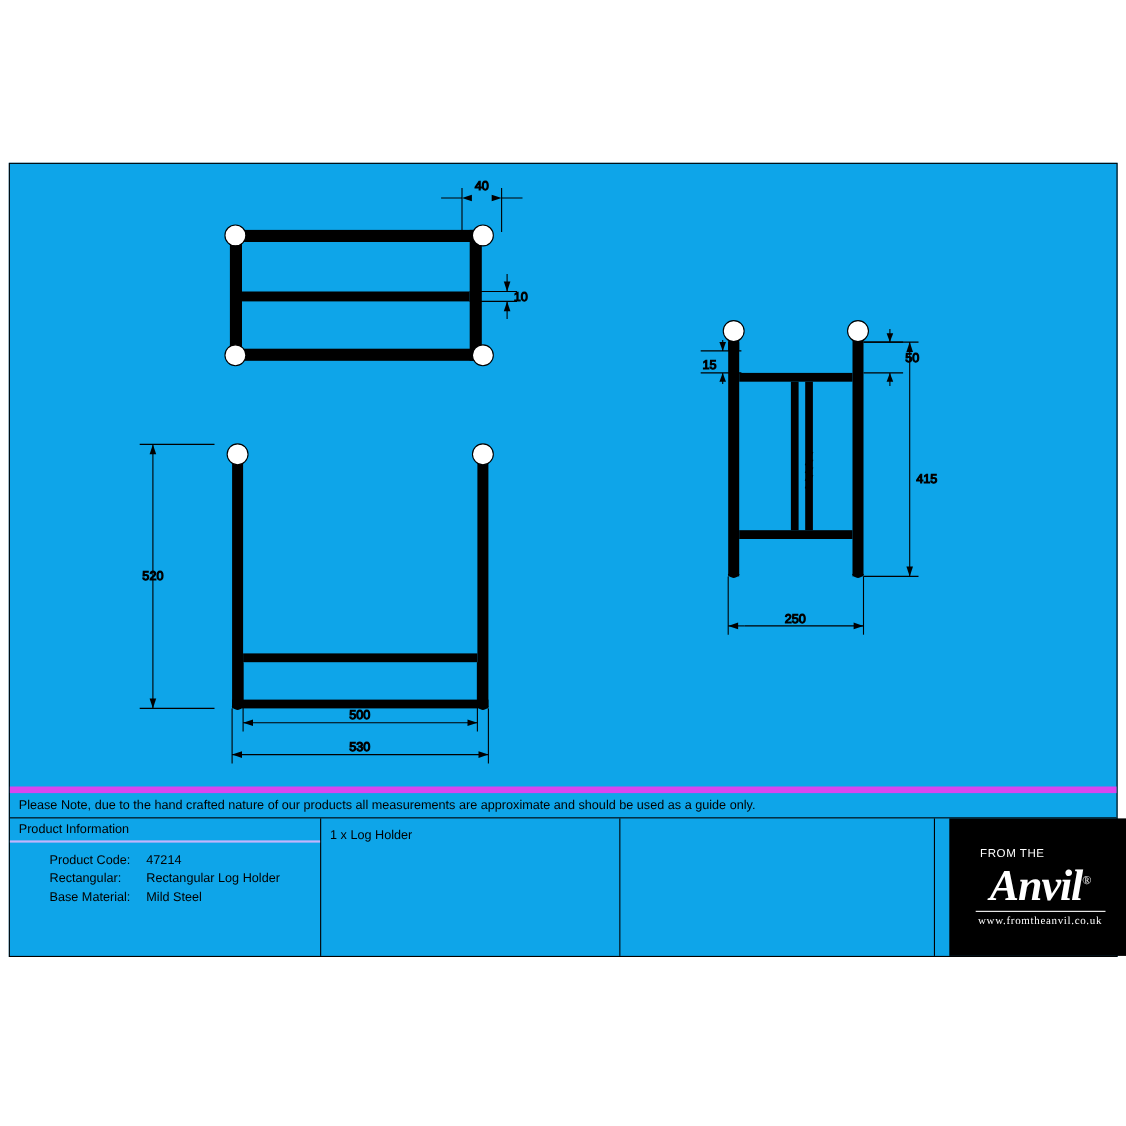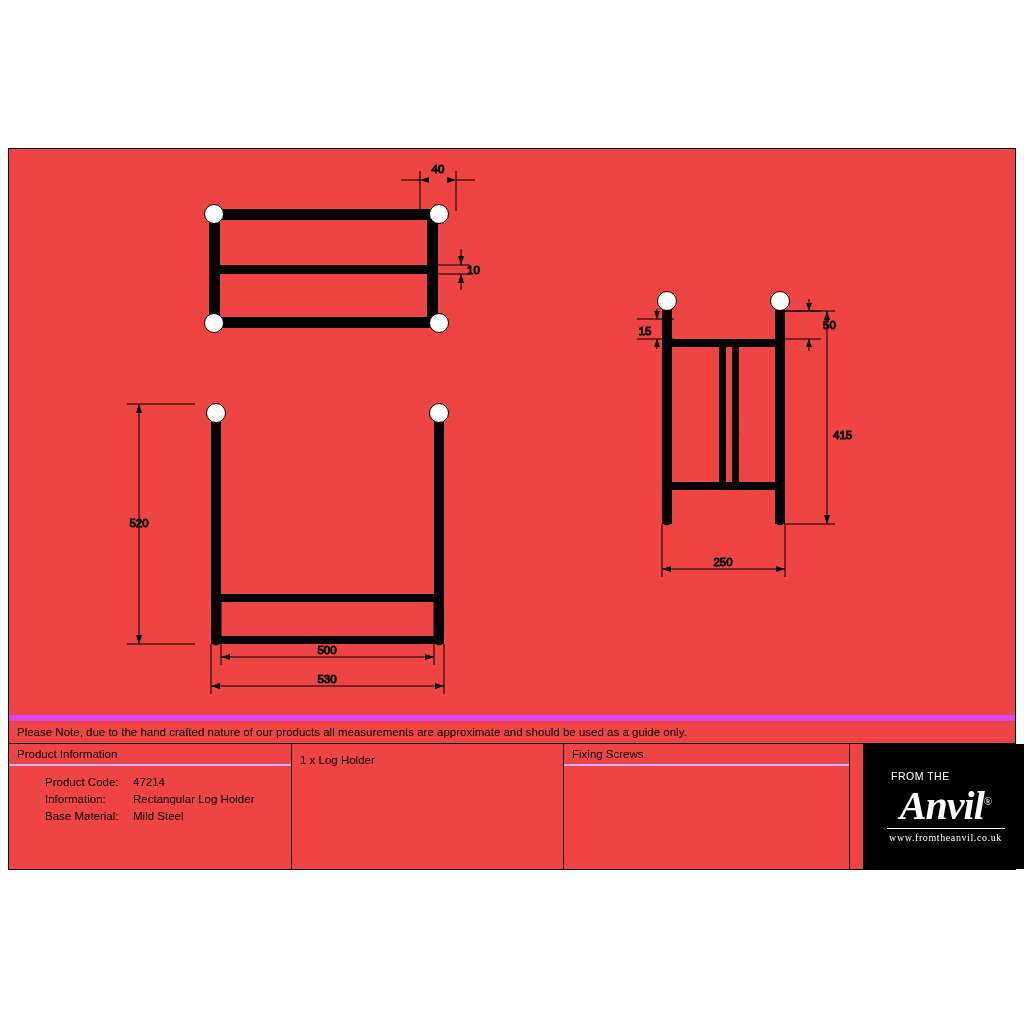--- a/index.html
+++ b/index.html
@@ -16,21 +16,21 @@
     overflow: hidden;
   }
   #sheet {
     position: absolute;
     left: 8px;
     top: 148px;
     width: 1008px;
     height: 722px;
     border: 1px solid #000;
     box-sizing: border-box;
-    background: #ef4444;
+    background: #0ea5e9;
   }
   #drawing-area {
     position: absolute;
     left: 0;
     top: 0;
     width: 1006px;
     height: 566px;
   }
   svg.dwg { display: block; }
 
@@ -282,38 +282,37 @@
   <div class="table">
 
     <div class="col col-info">
       <div class="col-head">Product Information</div>
       <div class="col-body">
         <div class="info-row">
           <span class="info-label">Product Code:</span>
           <span class="info-value">47214</span>
         </div>
         <div class="info-row">
-          <span class="info-label">Information:</span>
+          <span class="info-label">Rectangular:</span>
           <span class="info-value">Rectangular Log Holder</span>
         </div>
         <div class="info-row">
           <span class="info-label">Base Material:</span>
           <span class="info-value">Mild Steel</span>
         </div>
       </div>
     </div>
 
     <div class="col col-pack">
       <div class="col-body">
         <div class="pack-line">1 x Log Holder</div>
       </div>
     </div>
 
     <div class="col col-fix">
-      <div class="col-head">Fixing Screws</div>
       <div class="col-body"></div>
     </div>
 
     <div class="col col-logo">
       <div class="logo-wrap">
         <div class="logo-top">FROM THE</div>
         <div class="logo-main"><span>Anvil</span><span class="logo-reg">®</span></div>
         <div class="logo-rule"></div>
         <div class="logo-url">www.fromtheanvil.co.uk</div>
       </div>

